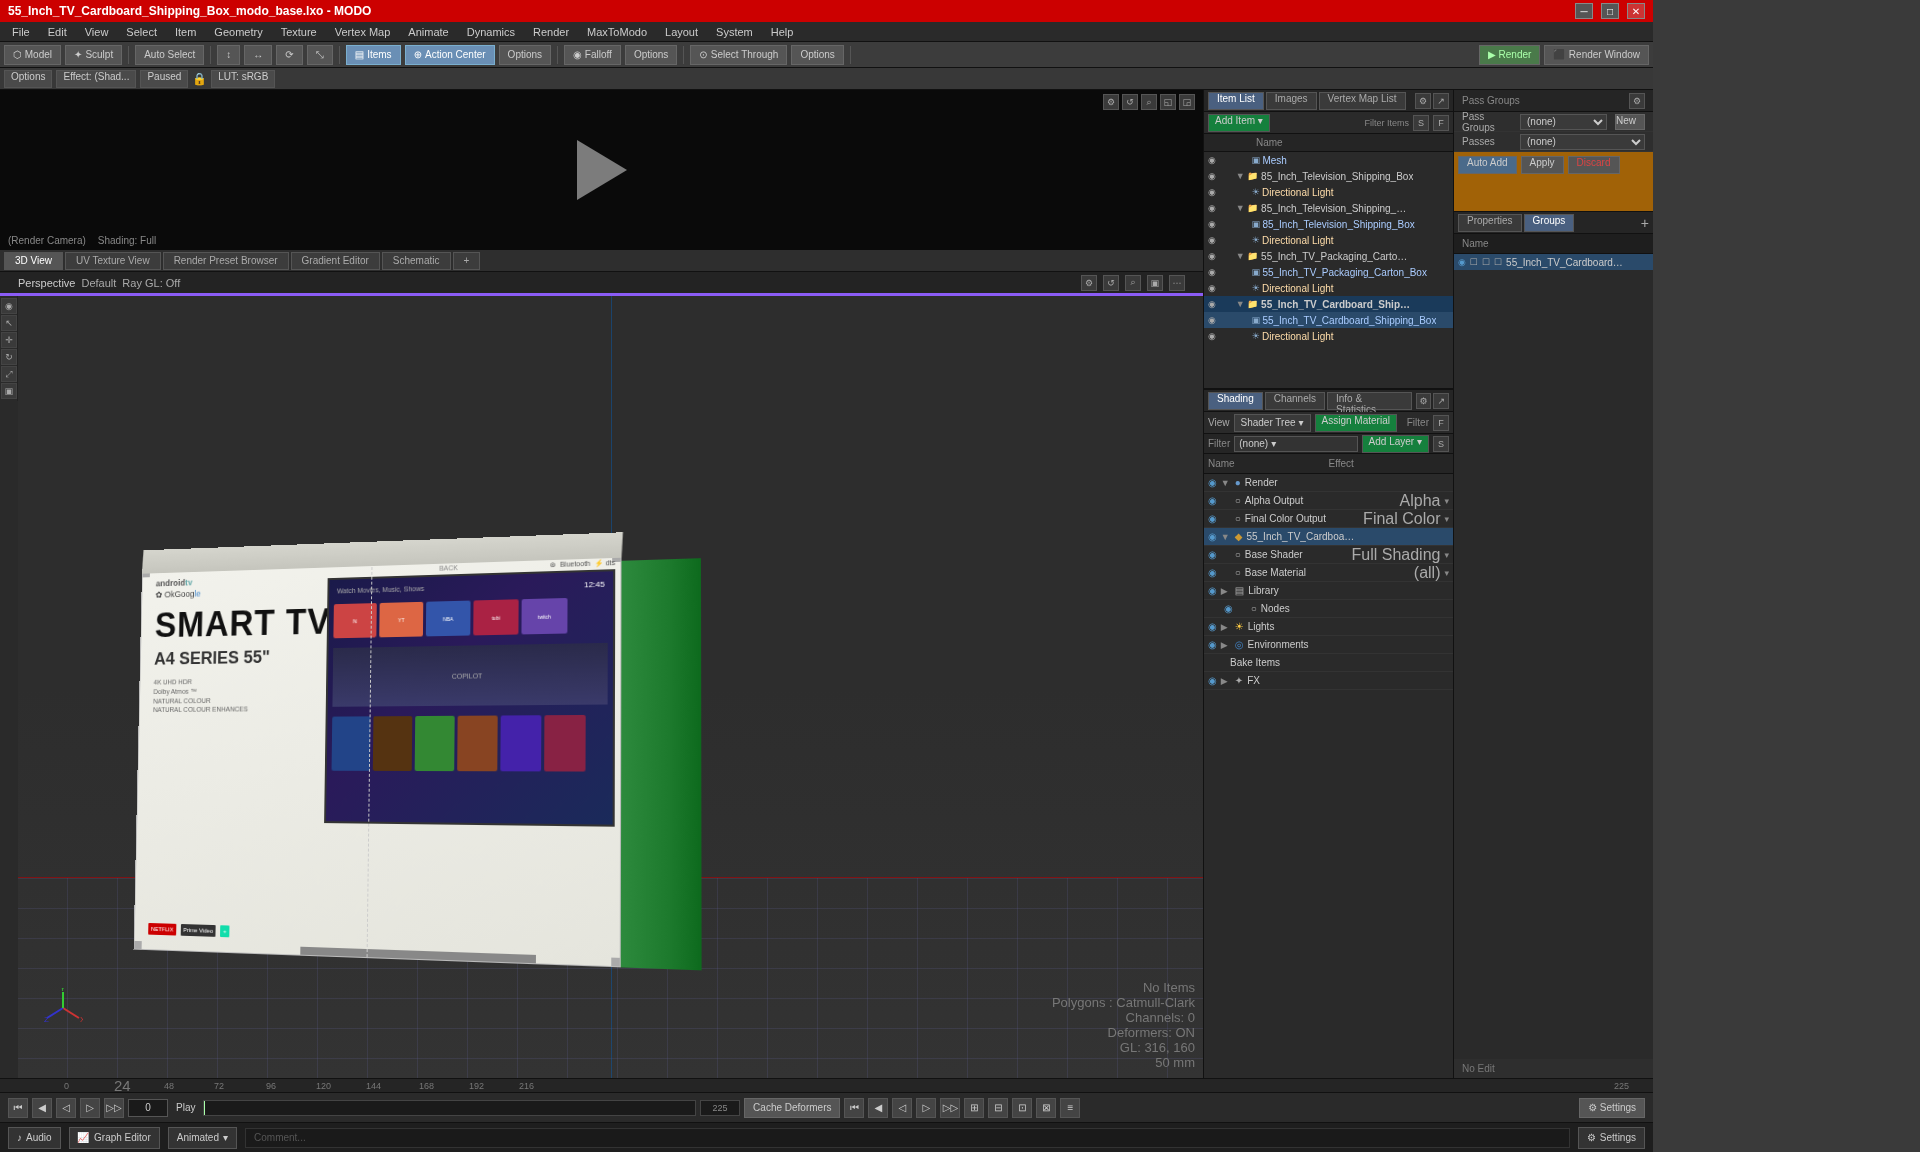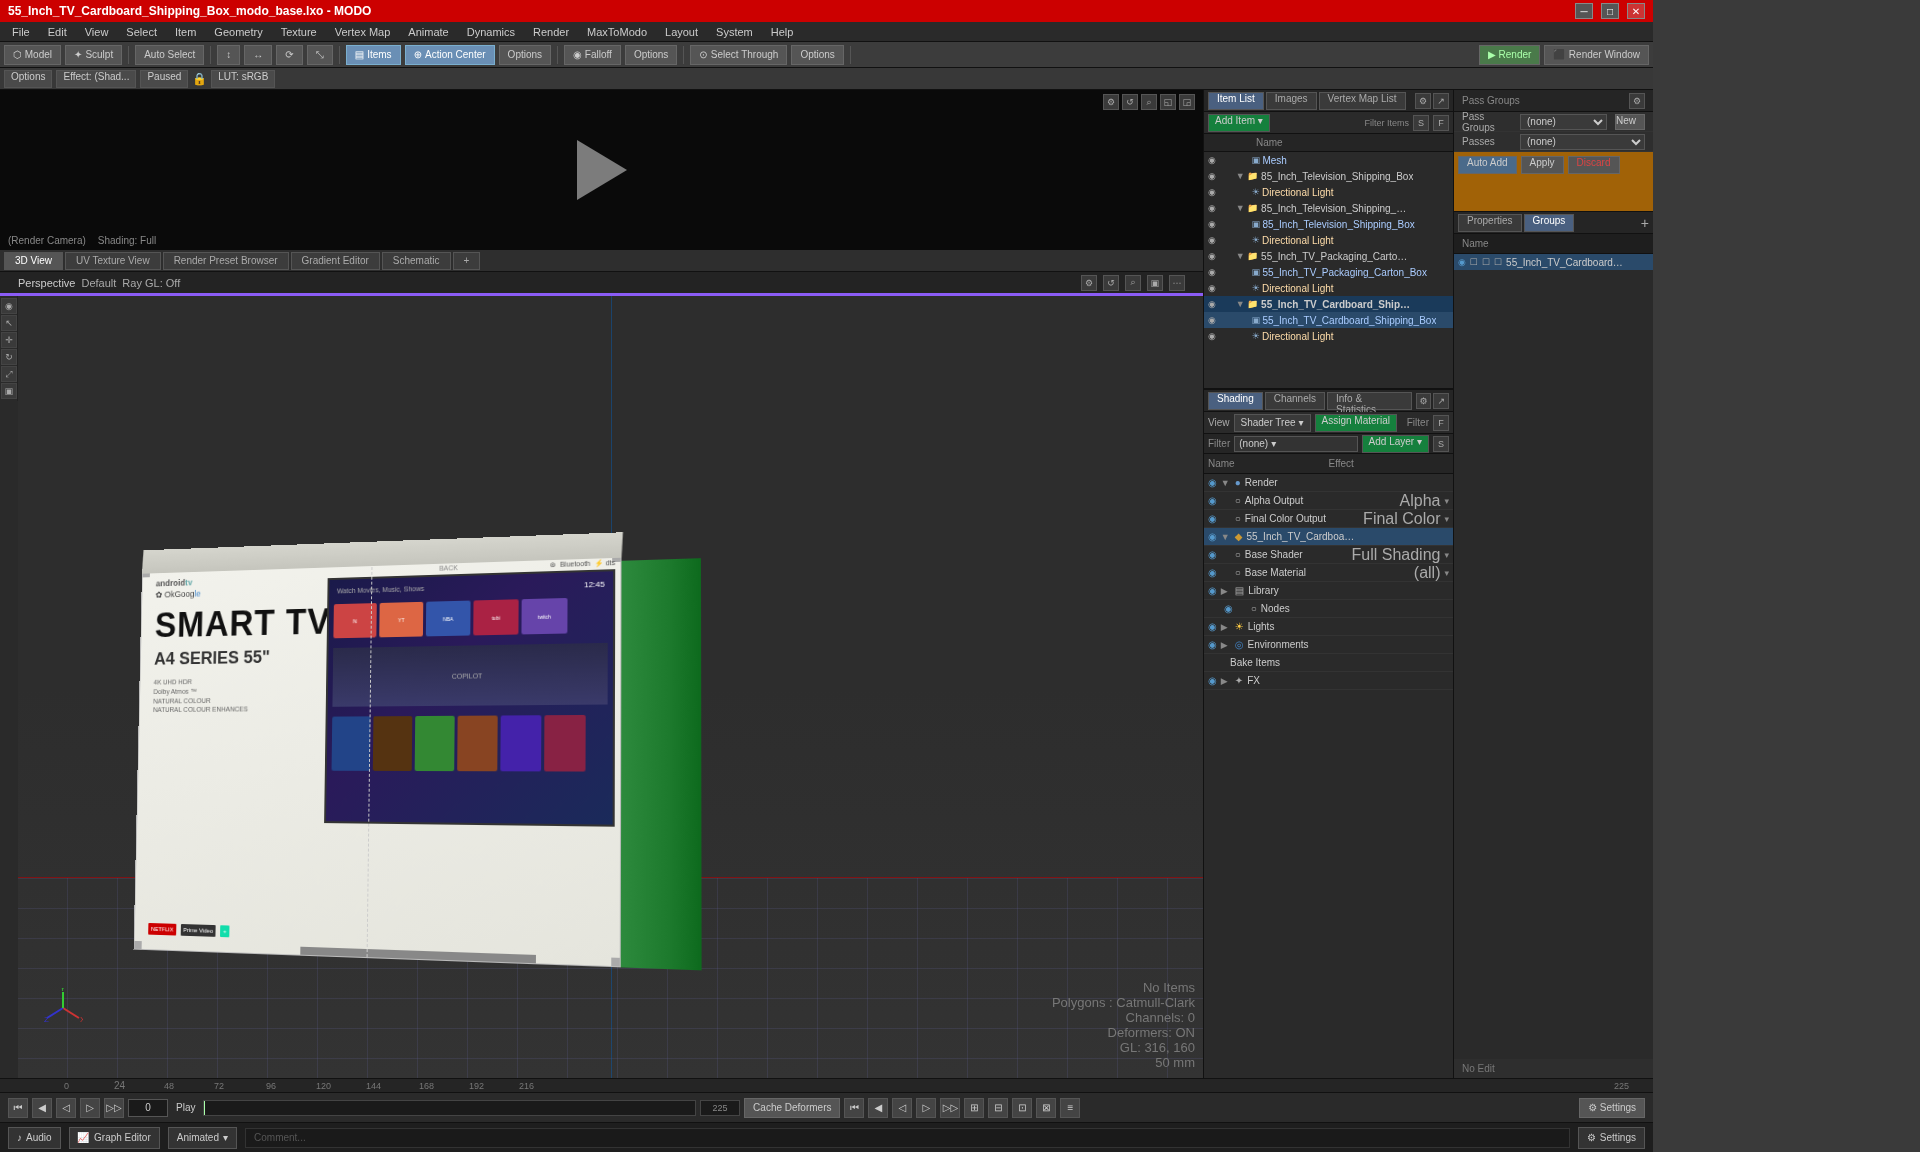--- a/index.html
+++ b/index.html
@@ -1129,21 +1129,21 @@
           </div>
 
           <div style="padding:4px 8px;font-size:10px;color:#777;">No Edit</div>
         </div>
 
       </div>
 
       <div id="timeline-numbers" style="position:relative;height:14px;background:#252525;border-top:1px solid #111;overflow:hidden;">
         <div style="display:flex;width:100%;height:100%;align-items:center;padding-left:60px;gap:0;position:relative;">
           <div style="position:absolute;left:60px;font-size:9px;color:#777;">0</div>
-          <div style="position:absolute;left:110px;font-size:10px;color:#777;">24</div>
+          <div style="position:absolute;left:110px;font-size:15px;color:#777;">24</div>
           <div style="position:absolute;left:160px;font-size:9px;color:#777;">48</div>
           <div style="position:absolute;left:210px;font-size:9px;color:#777;">72</div>
           <div style="position:absolute;left:262px;font-size:9px;color:#777;">96</div>
           <div style="position:absolute;left:312px;font-size:9px;color:#777;">120</div>
           <div style="position:absolute;left:362px;font-size:9px;color:#777;">144</div>
           <div style="position:absolute;left:415px;font-size:9px;color:#777;text-align:right;">168</div>
           <div style="position:absolute;left:465px;font-size:9px;color:#777;">192</div>
           <div style="position:absolute;left:515px;font-size:9px;color:#777;">216</div>
           <div style="position:absolute;right:20px;font-size:9px;color:#777;">225</div>
         </div>

